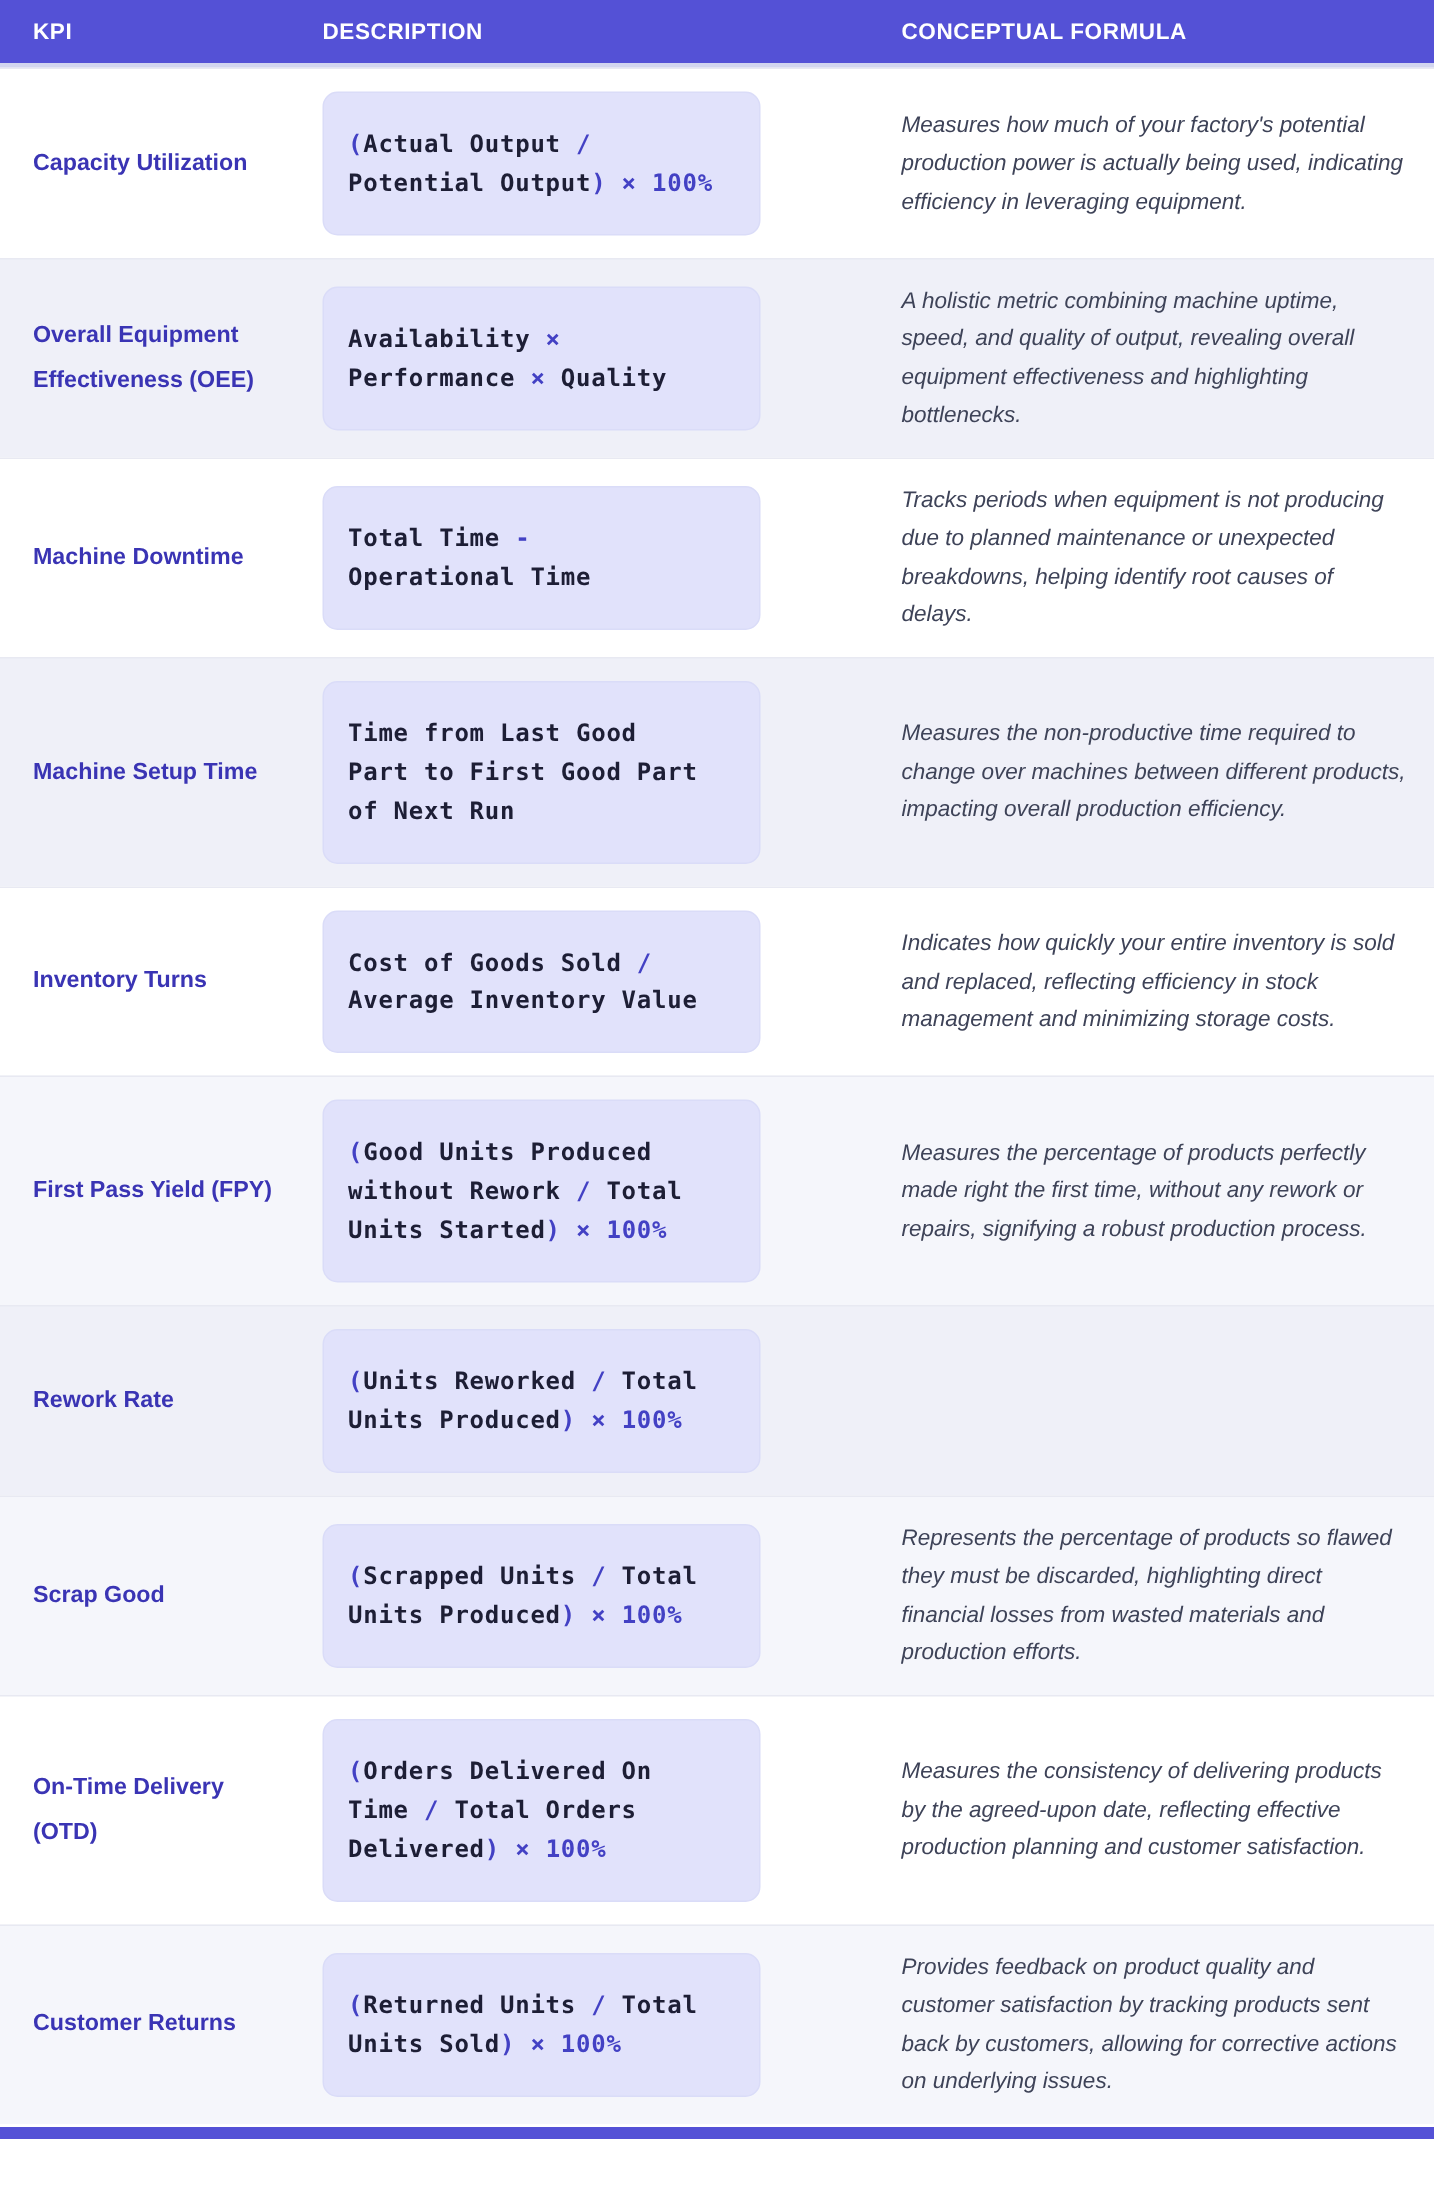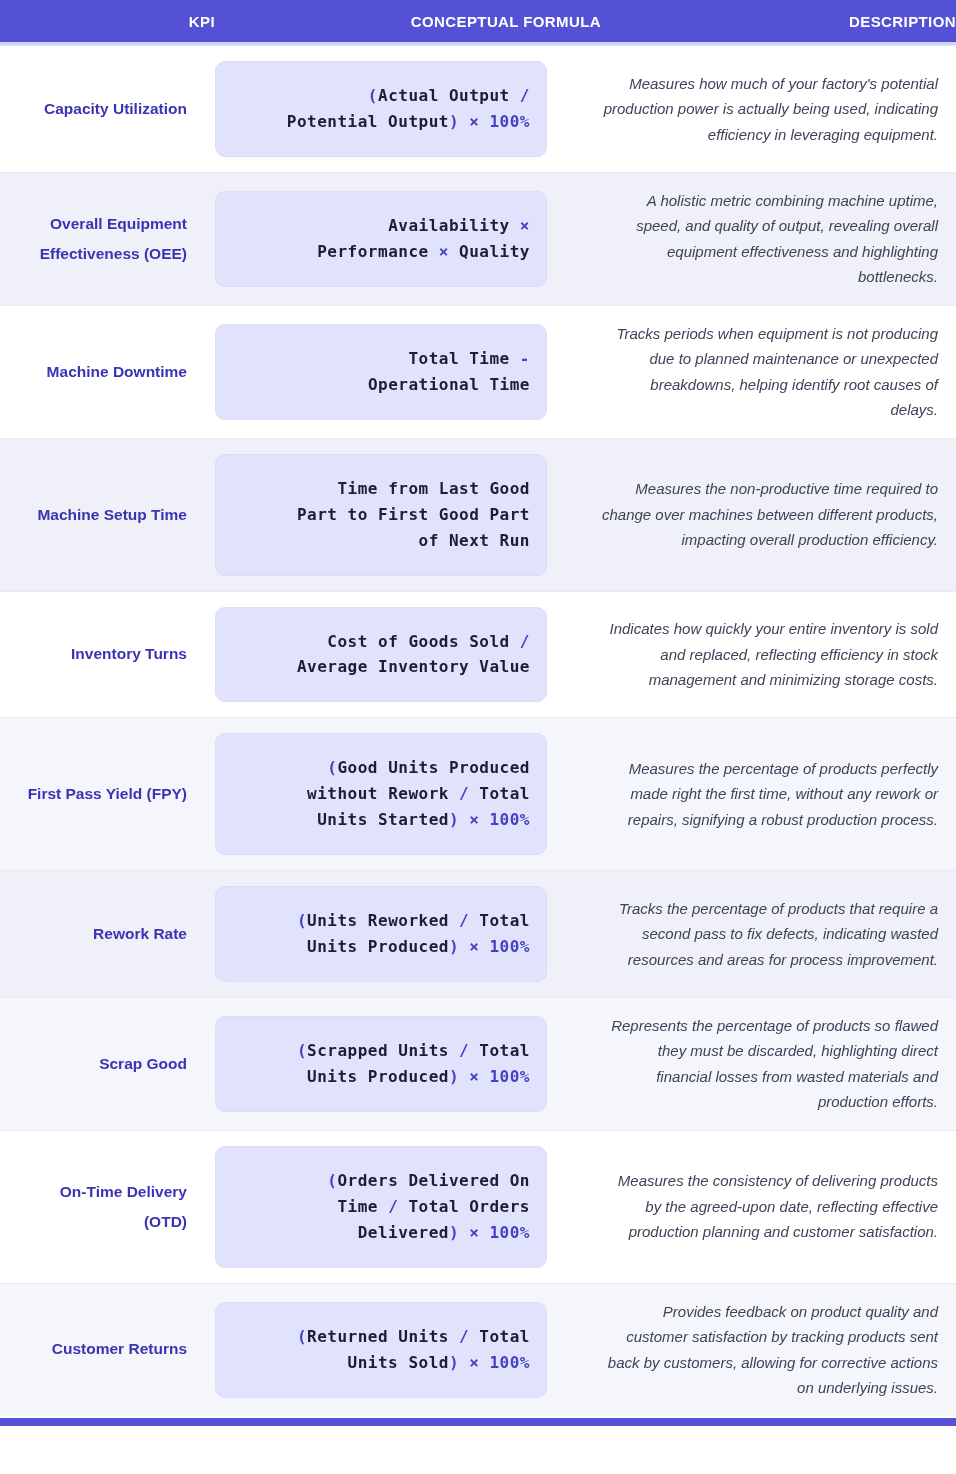--- a/index.html
+++ b/index.html
@@ -2,21 +2,21 @@
 <html><head>
 <meta charset="utf-8">
 <style>
   * { margin: 0; padding: 0; box-sizing: border-box; }
   html, body { background: #ffffff; }
   body {
     width: 956px;
     font-family: "Liberation Sans", sans-serif;
     -webkit-font-smoothing: antialiased;
   }
-  .kpi-table { width: 956px; display: flex; flex-direction: column; text-align: right; }
+  .kpi-table { width: 956px; display: flex; flex-direction: column; }
 
   
   .table-header {
     display: grid;
     grid-template-columns: 215px 386px 1fr;
     align-items: center;
     height: 45px;
     background: #5451d6;
     border-bottom: 3px solid #d2d5ef;
   }
@@ -44,21 +44,21 @@
   .kpi-cell {
     padding-left: 22px;
     padding-right: 28px;
     color: #3a34b4;
     font-size: 15.5px;
     font-weight: 700;
     line-height: 1.95;
   }
   .formula-cell { padding-right: 54px; }
   .formula-box {
-    width: 332px;
+    width: 292px;
     background: #e1e2fb;
     border: 1px solid #dadcf8;
     border-radius: 10px;
     padding: 21px 16px;
     font-family: "DejaVu Sans Mono", monospace;
     font-size: 16px;
     font-weight: 700;
     color: #1d1e35;
     line-height: 1.62;
     white-space: pre-wrap;
@@ -74,22 +74,22 @@
   }
   .footer-bar { height: 8px; background: #5451d6; margin-top: 2px; }
 </style>
 </head>
 <body>
 
 <div class="kpi-table">
 
   <div class="table-header">
     <div class="hcell c1">KPI</div>
+    <div class="hcell c3">DESCRIPTION</div>
     <div class="hcell c2">CONCEPTUAL FORMULA</div>
-    <div class="hcell c3">DESCRIPTION</div>
   </div>
 
   <div class="row bg-white">
     <div class="kpi-cell">Capacity Utilization</div>
     <div class="formula-cell">
         <div class="formula-box"><span class="op">(</span><span>Actual Output </span><span class="op">/</span><span>
 Potential Output</span><span class="op">)</span><span> </span><span class="op">×</span><span> </span><span class="op">100%</span></div>
       </div>
     <div class="desc-cell">Measures how much of your factory's potential production power is actually being used, indicating efficiency in leveraging equipment.</div>
   </div>
@@ -140,21 +140,20 @@
       </div>
     <div class="desc-cell">Measures the percentage of products perfectly made right the first time, without any rework or repairs, signifying a robust production process.</div>
   </div>
 
   <div class="row bg-light">
     <div class="kpi-cell">Rework Rate</div>
     <div class="formula-cell">
         <div class="formula-box"><span class="op">(</span><span>Units Reworked </span><span class="op">/</span><span> Total
 Units Produced</span><span class="op">)</span><span> </span><span class="op">×</span><span> </span><span class="op">100%</span></div>
       </div>
-    <div class="desc-cell">Tracks the percentage of products that require a second pass to fix defects, indicating wasted resources and areas for process improvement.</div>
   </div>
 
   <div class="row bg-faint">
     <div class="kpi-cell">Scrap Good</div>
     <div class="formula-cell">
         <div class="formula-box"><span class="op">(</span><span>Scrapped Units </span><span class="op">/</span><span> Total
 Units Produced</span><span class="op">)</span><span> </span><span class="op">×</span><span> </span><span class="op">100%</span></div>
       </div>
     <div class="desc-cell">Represents the percentage of products so flawed they must be discarded, highlighting direct financial losses from wasted materials and production efforts.</div>
   </div>

